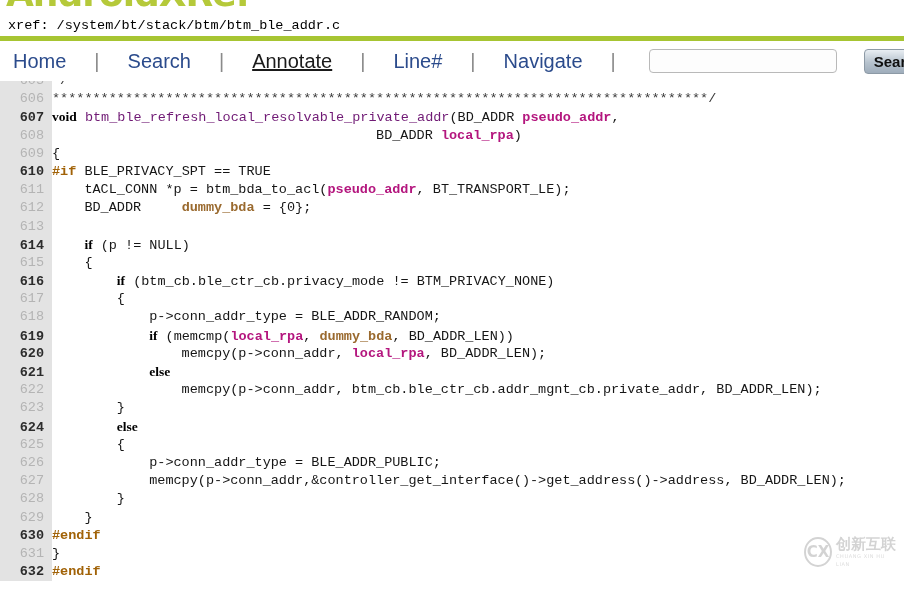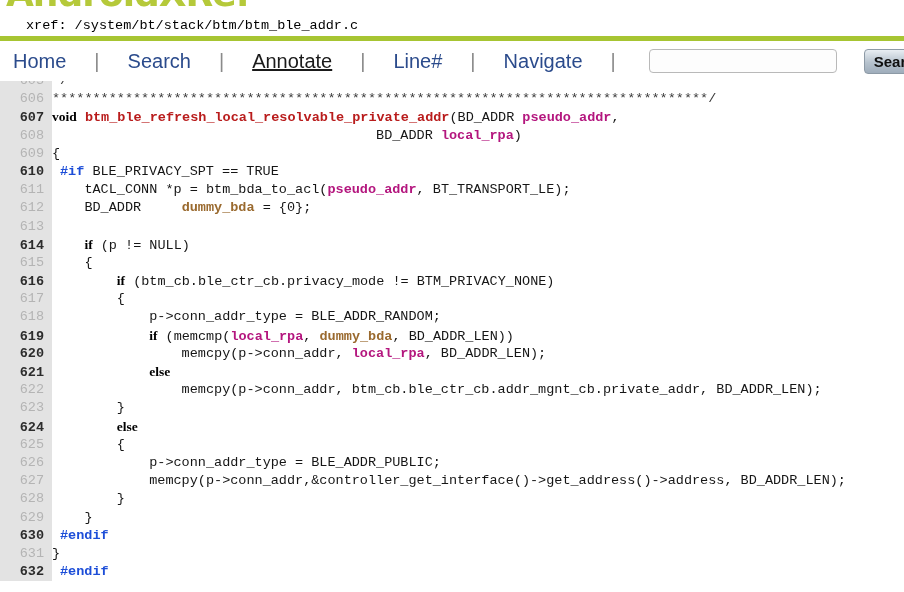--- a/index.html
+++ b/index.html
@@ -39,21 +39,20 @@
   .logo-a { color: #b5c93a; }
 
   
   .xref-bar {
     padding: 4px 0 3px 8px;
     font-family: "Liberation Mono", "DejaVu Sans Mono", monospace;
     font-size: 13.5px;
     color: #000000;
     background: #ffffff;
     white-space: nowrap;
-    margin-left: 18px;
   }
   .green-rule {
     height: 5px;
     background: #a7c532;
     width: 100%;
   }
 
   
   .menu-bar {
     display: flex;
@@ -159,22 +158,22 @@
     user-select: none;
   }
   .ln.mark {
     color: #2c2c2c;
     font-weight: bold;
   }
   .src { color: #161616; }
 
   
   .kw       { color: #000000; font-weight: bold; font-family: Liberation Serif, serif; }
-  .pp       { color: #1d4ed8; font-weight: bold; padding-left: 8px; }
-  .sym-blue { color: #b91c1c; font-weight: bold; }
+  .pp       { color: #a16207; font-weight: bold; }
+  .sym-blue { color: #701a75; font-weight: normal; }
   .sym-pink { color: #b4167e; font-weight: bold; }
   .sym-brn  { color: #9a6a2f; font-weight: bold; }
   .cmt      { color: #3a3a3a; }
 
   
   .watermark {
     position: absolute;
     right: 8px;
     bottom: 12px;
     width: 92px;
@@ -242,13 +241,20 @@
   <input class="search-input" type="text" placeholder="" style="">
   <button class="search-btn">Search</button>
   <span class="tiny-check"></span>
   <span class="on-label">on</span>
 </div>
 
 <div class="code-area">
   <div class="gutter-bg"></div>
   <div class="code-lines" id="code-lines"><span class="ln-row"><span class="ln">605</span><span class="src"><span class="cmt">*/</span></span></span><span class="ln-row"><span class="ln">606</span><span class="src"><span class="cmt">*********************************************************************************/</span></span></span><span class="ln-row"><span class="ln mark">607</span><span class="src"><span class="kw">void</span> <span class="sym-blue">btm_ble_refresh_local_resolvable_private_addr</span>(BD_ADDR <span class="sym-pink">pseudo_addr</span>,</span></span><span class="ln-row"><span class="ln">608</span><span class="src">                                        BD_ADDR <span class="sym-pink">local_rpa</span>)</span></span><span class="ln-row"><span class="ln">609</span><span class="src">{</span></span><span class="ln-row"><span class="ln mark">610</span><span class="src"><span class="pp">#if</span> BLE_PRIVACY_SPT == TRUE</span></span><span class="ln-row"><span class="ln">611</span><span class="src">    tACL_CONN *p = btm_bda_to_acl(<span class="sym-pink">pseudo_addr</span>, BT_TRANSPORT_LE);</span></span><span class="ln-row"><span class="ln">612</span><span class="src">    BD_ADDR     <span class="sym-brn">dummy_bda</span> = {0};</span></span><span class="ln-row"><span class="ln">613</span><span class="src"></span></span><span class="ln-row"><span class="ln mark">614</span><span class="src">    <span class="kw">if</span> (p != NULL)</span></span><span class="ln-row"><span class="ln">615</span><span class="src">    {</span></span><span class="ln-row"><span class="ln mark">616</span><span class="src">        <span class="kw">if</span> (btm_cb.ble_ctr_cb.privacy_mode != BTM_PRIVACY_NONE)</span></span><span class="ln-row"><span class="ln">617</span><span class="src">        {</span></span><span class="ln-row"><span class="ln">618</span><span class="src">            p-&gt;conn_addr_type = BLE_ADDR_RANDOM;</span></span><span class="ln-row"><span class="ln mark">619</span><span class="src">            <span class="kw">if</span> (memcmp(<span class="sym-pink">local_rpa</span>, <span class="sym-brn">dummy_bda</span>, BD_ADDR_LEN))</span></span><span class="ln-row"><span class="ln mark">620</span><span class="src">                memcpy(p-&gt;conn_addr, <span class="sym-pink">local_rpa</span>, BD_ADDR_LEN);</span></span><span class="ln-row"><span class="ln mark">621</span><span class="src">            <span class="kw">else</span></span></span><span class="ln-row"><span class="ln">622</span><span class="src">                memcpy(p-&gt;conn_addr, btm_cb.ble_ctr_cb.addr_mgnt_cb.private_addr, BD_ADDR_LEN);</span></span><span class="ln-row"><span class="ln">623</span><span class="src">        }</span></span><span class="ln-row"><span class="ln mark">624</span><span class="src">        <span class="kw">else</span></span></span><span class="ln-row"><span class="ln">625</span><span class="src">        {</span></span><span class="ln-row"><span class="ln">626</span><span class="src">            p-&gt;conn_addr_type = BLE_ADDR_PUBLIC;</span></span><span class="ln-row"><span class="ln">627</span><span class="src">            memcpy(p-&gt;conn_addr,&amp;controller_get_interface()-&gt;get_address()-&gt;address, BD_ADDR_LEN);</span></span><span class="ln-row"><span class="ln">628</span><span class="src">        }</span></span><span class="ln-row"><span class="ln">629</span><span class="src">    }</span></span><span class="ln-row"><span class="ln mark">630</span><span class="src"><span class="pp">#endif</span></span></span><span class="ln-row"><span class="ln">631</span><span class="src">}</span></span><span class="ln-row"><span class="ln mark">632</span><span class="src"><span class="pp">#endif</span></span></span></div>
 
+  <div class="watermark">
+    <div class="wm-mark">CX</div>
+    <div>
+      <div class="wm-cn">创新互联</div>
+      <div class="wm-en">CHUANG XIN HU LIAN</div>
+    </div>
+  </div>
 </div>
 
 </body></html>

